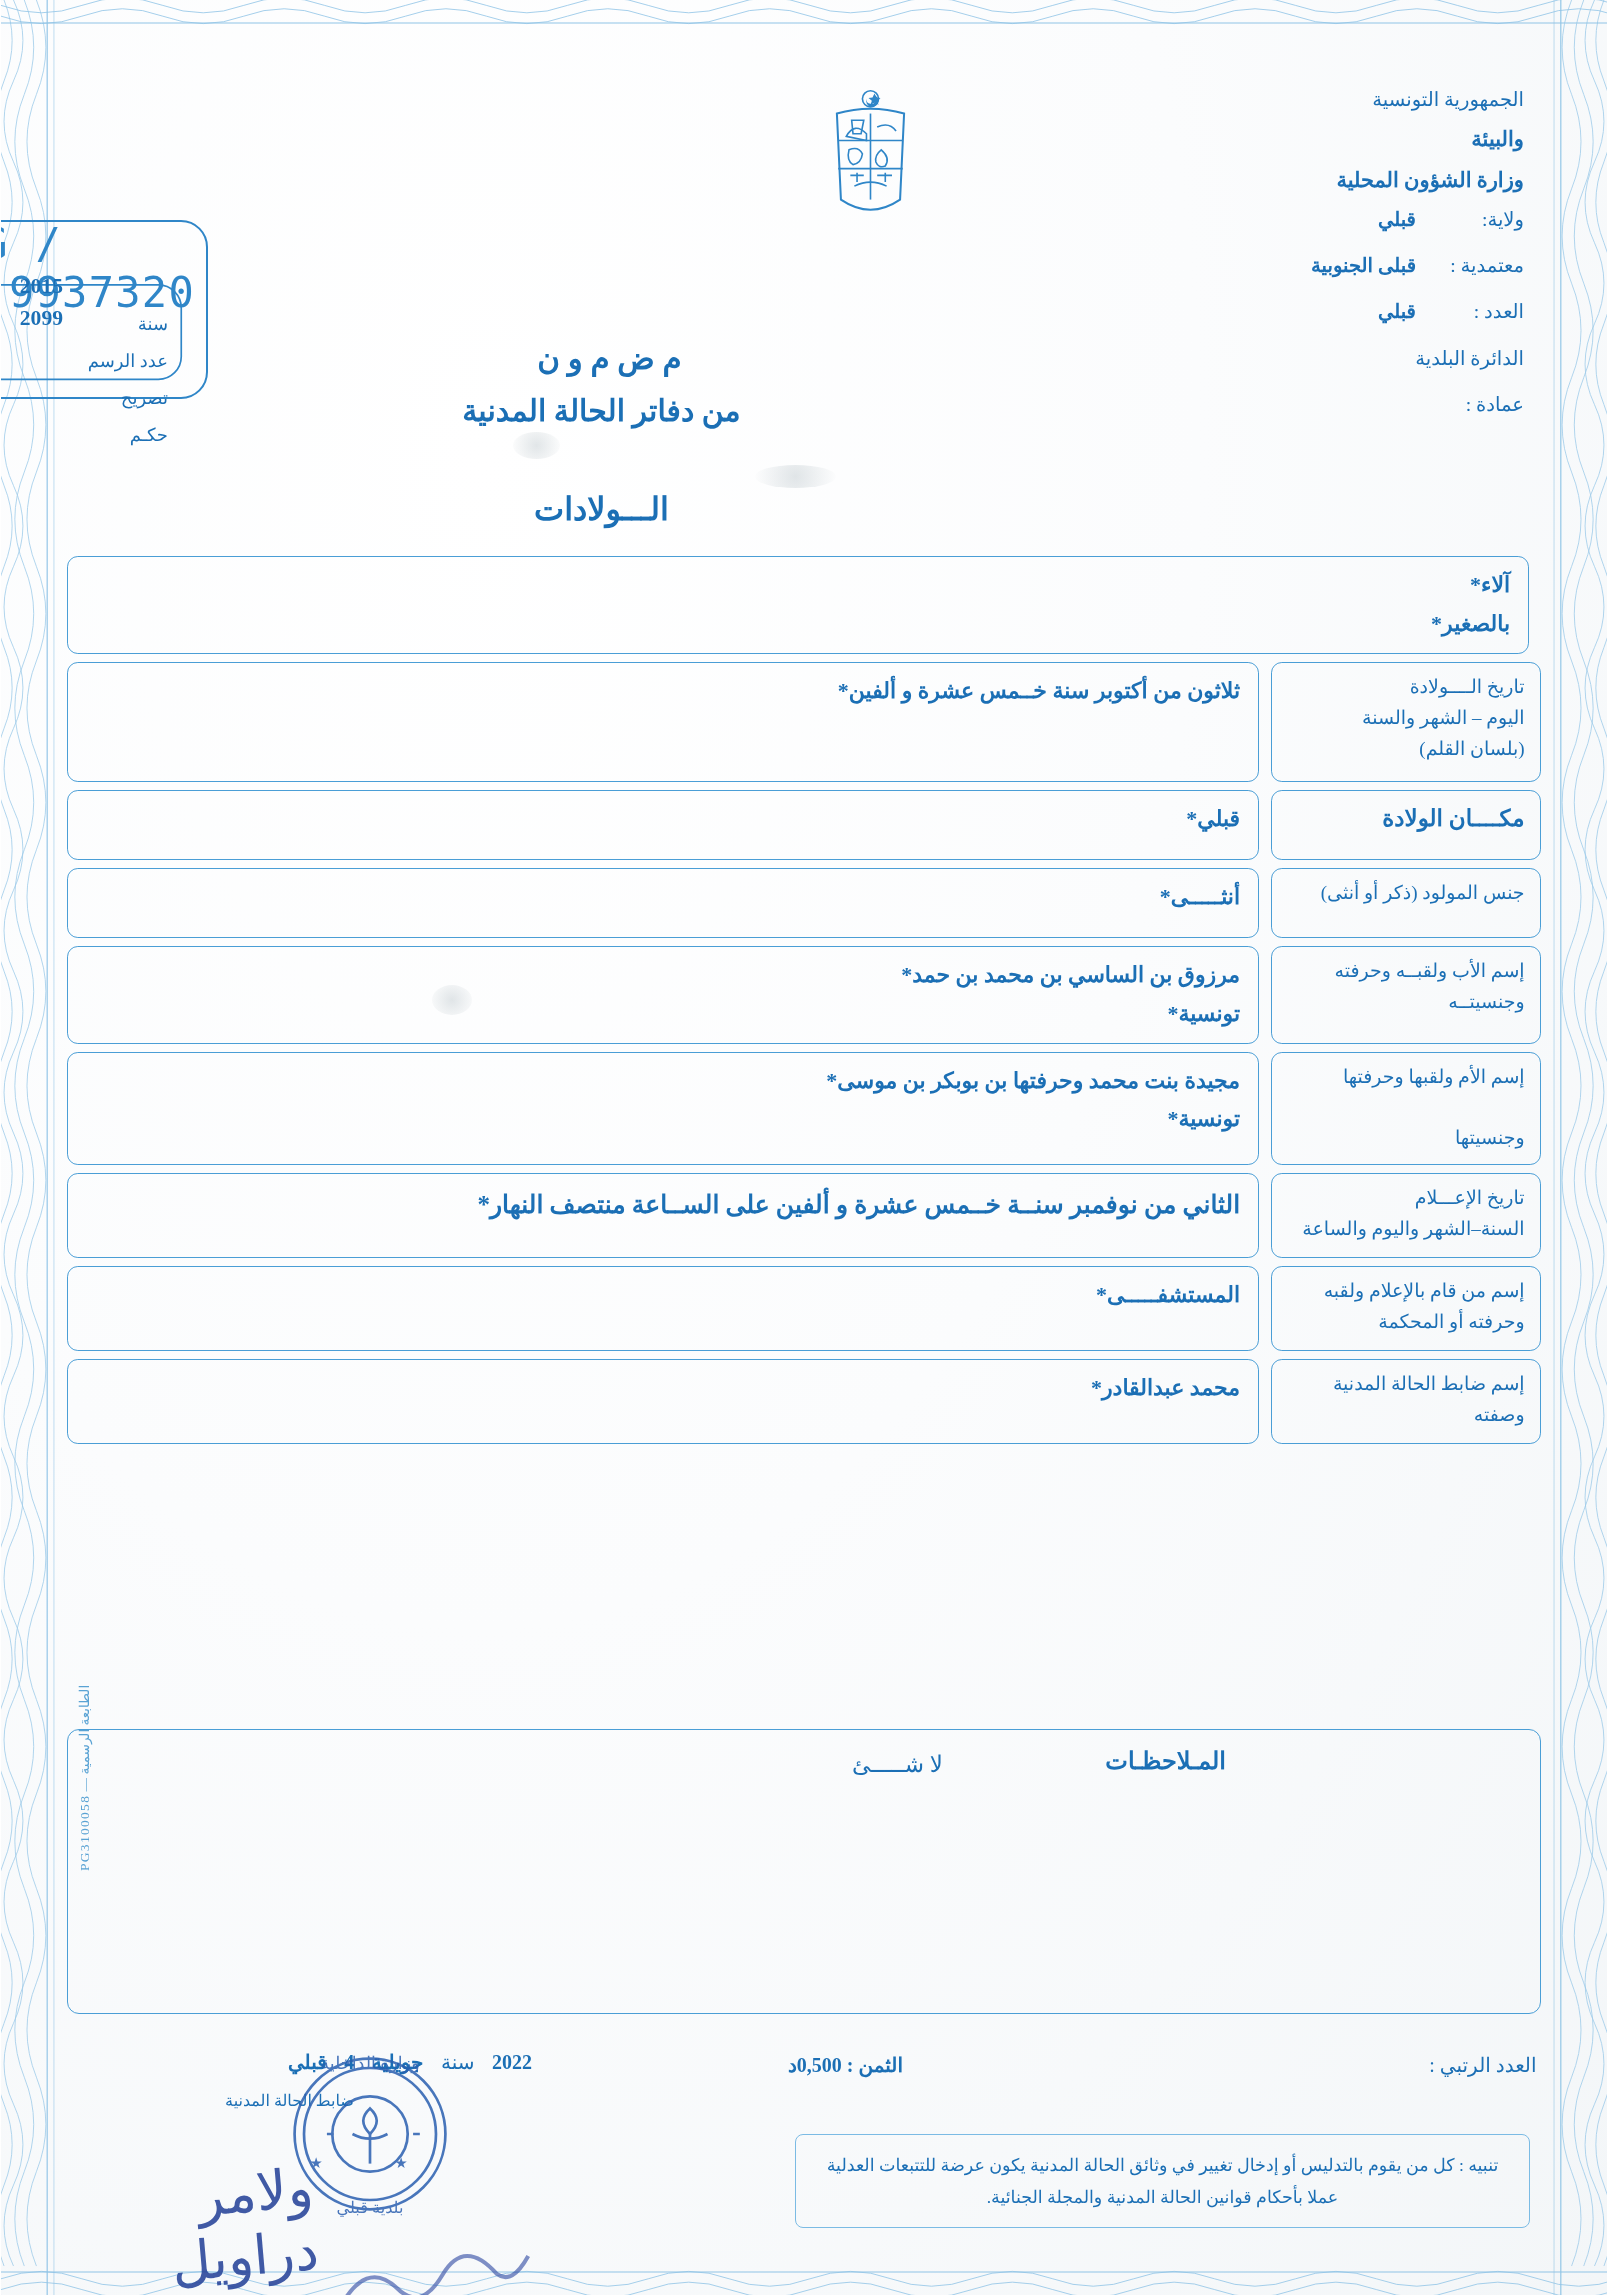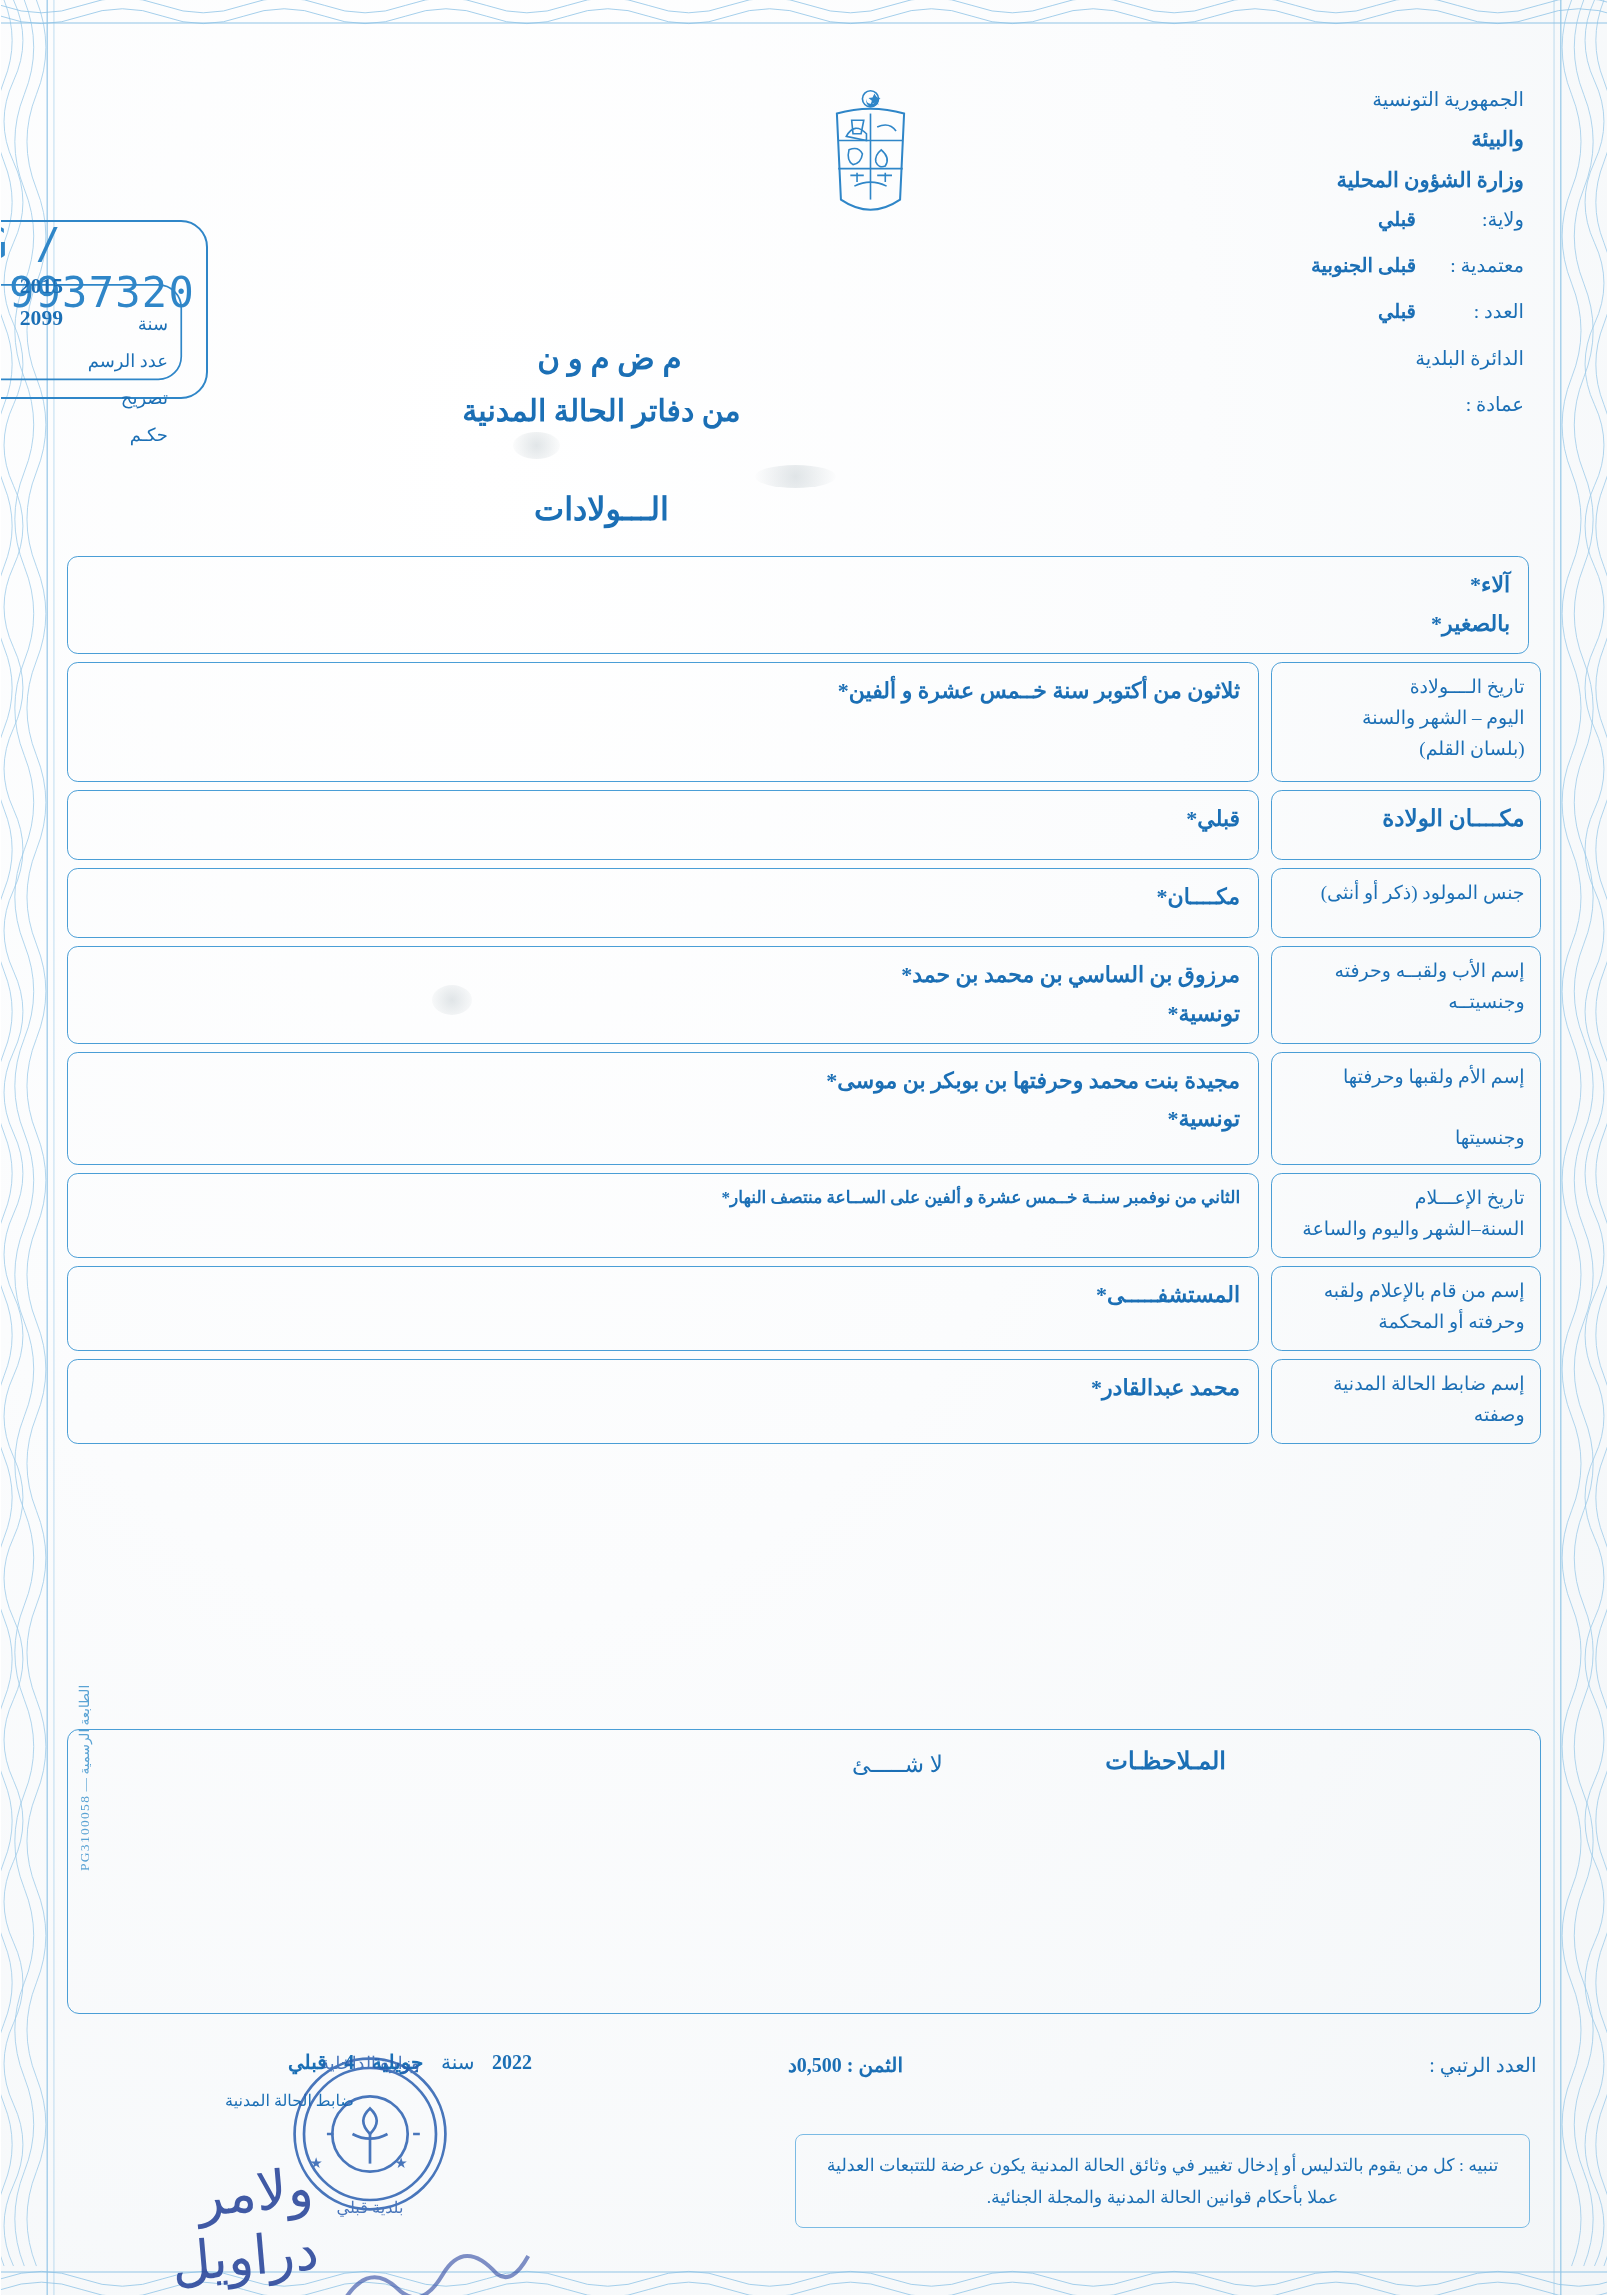--- a/index.html
+++ b/index.html
@@ -108,21 +108,21 @@
   .cell-val{
     flex:1 1 auto;margin-left:0;margin-right:12px;
     border:1.7px solid #4a9ed6;border-radius:10.8px;
     padding:9.4px 17.5px;
     box-sizing:border-box;
     position:relative;
   }
   .v{
     text-align:right;font-size:22px;font-weight:bold;line-height:1.75;
   }
-  .v.small{font-size:17px;}
+  .v.small{font-size:25px;}
   .lbl-big{font-size:23px;font-weight:bold;letter-spacing:2px;}
   .h-120{min-height:85px;}
   .h-170{min-height:120px;}
   .h-100{min-height:70px;}
 
   
   .notes{
     position:absolute;left:9.4px;right:9.4px;top:1706px;height:283px;
     border:1.7px solid #4a9ed6;border-radius:12px;
   }
@@ -329,21 +329,21 @@
         <div class="lbl-big">مكــــان الولادة</div>
       </div>
       <div class="cell-val h-100">
         <div class="v">قبلي*</div>
       </div>
     </div>
 
     <div class="row">
       <div class="cell-lbl h-100">جنس المولود (ذكر أو أنثى)</div>
       <div class="cell-val h-100">
-        <div class="v">مكــــان*</div>
+        <div class="v">أنثـــــى*</div>
       </div>
     </div>
 
     <div class="row">
       <div class="cell-lbl h-120" style="white-space:pre-line">إسم الأب ولقبــه وحرفته
 وجنسيتــه</div>
       <div class="cell-val h-120">
         <div class="v">مرزوق بن الساسي بن محمد بن حمد*</div>
         <div class="v">تونسية*</div>
       </div>

